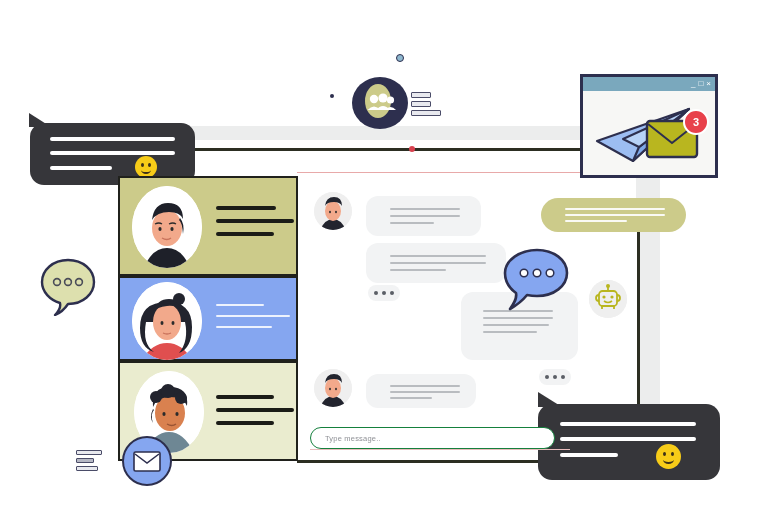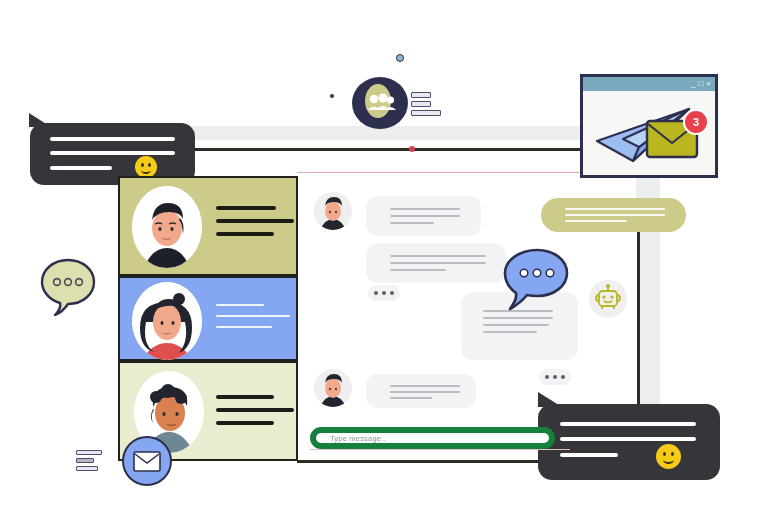--- a/index.html
+++ b/index.html
@@ -72,21 +72,21 @@
   #blue-dot{left:396px;top:54px;width:8px;height:8px;border-radius:50%;background:#8fb8cf;border:1.5px solid #2d2f4e;box-sizing:border-box;}
   #tiny-dot{left:330px;top:94px;width:4px;height:4px;border-radius:50%;background:#2d2f4e;}
   #red-dot{left:409px;top:146px;width:6px;height:6px;border-radius:50%;background:#d8414f;}
 
   
   #mail-badge{left:122px;top:436px;width:50px;height:50px;border-radius:50%;background:#85a6f0;border:2px solid #2d2f4e;box-sizing:border-box;display:flex;align-items:center;justify-content:center;}
   .mini-lines{position:absolute;}
   .mini-lines .ml{background:#e8e9ee;border:1px solid #4a4c68;box-sizing:border-box;height:5px;margin-bottom:3px;border-radius:1px;}
 
   
-  #msg-input{left:310px;top:427px;width:245px;height:22px;border:6px solid #15803d;border-radius:11px;background:#fff;display:flex;align-items:center;padding-left:14px;box-sizing:border-box;}
+  #msg-input{left:310px;top:427px;width:245px;height:22px;border:1px solid #15803d;border-radius:11px;background:#fff;display:flex;align-items:center;padding-left:14px;box-sizing:border-box;}
   #msg-input-text{font-size:7.5px;color:#8f9196;font-family:"Liberation Sans",sans-serif;letter-spacing:.2px;}
   #input-underline{left:310px;top:449px;width:260px;height:1px;background:#e8bcbc;}
 </style>
 </head>
 <body>
 
 <div id="stage">
 
   <div class="abs" id="gray-band"></div>
   <div class="abs" id="gray-vert"></div>

